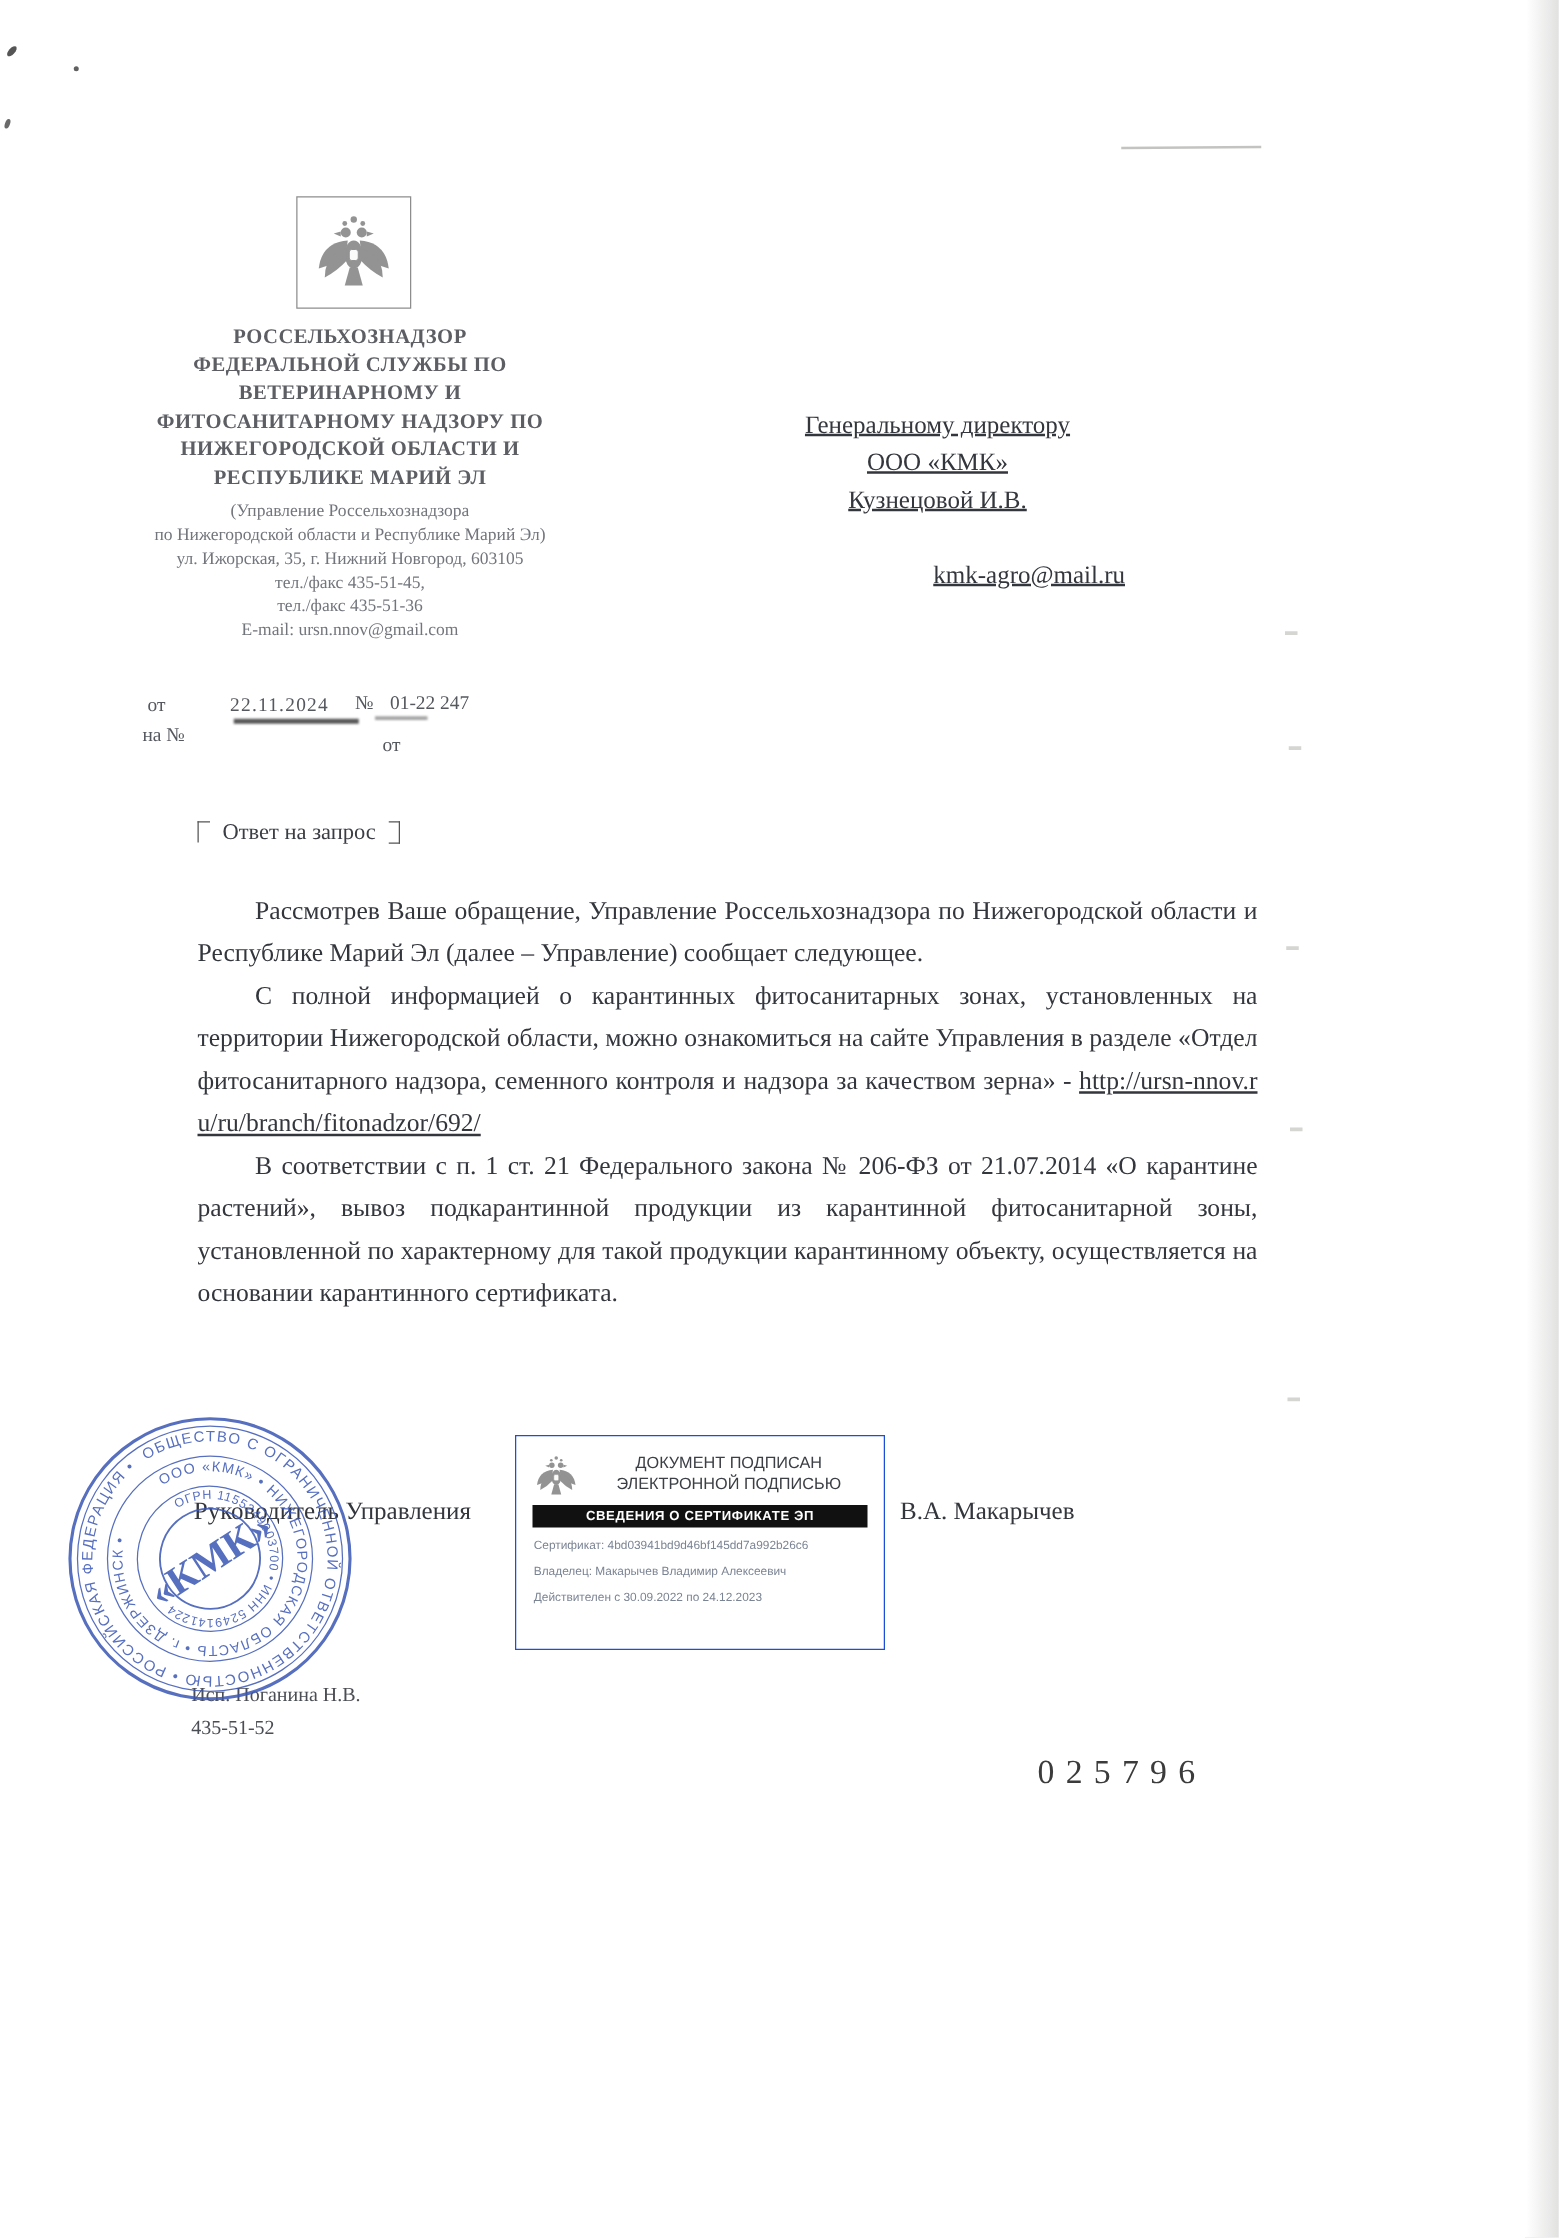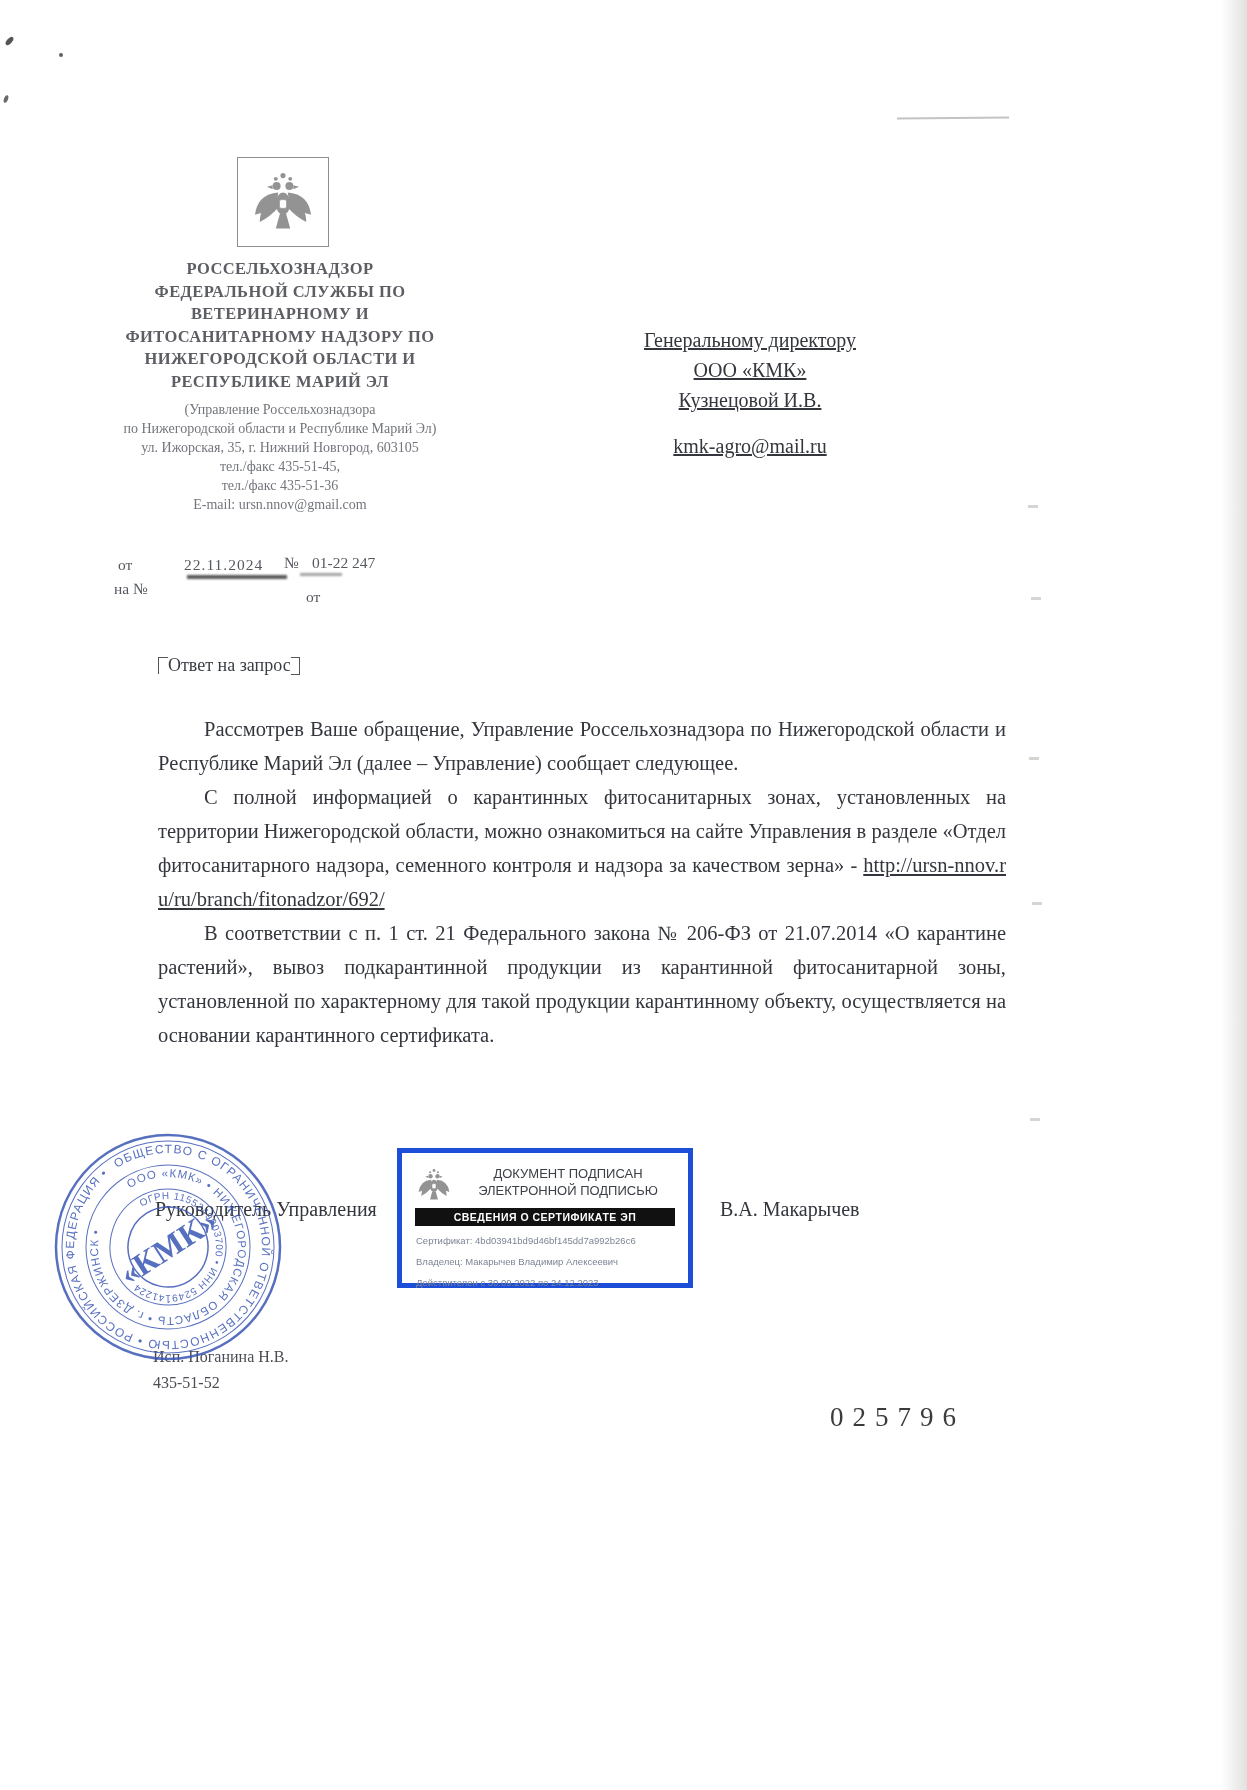--- a/index.html
+++ b/index.html
@@ -20,55 +20,55 @@
   .emblem svg{width:80px;height:80px;opacity:.75;}
 
   
   .lh{position:absolute;left:55px;top:258px;width:450px;text-align:center;color:#5c5e64;}
   .lh-org div{font-weight:bold;font-size:16.5px;line-height:22.5px;letter-spacing:.4px;}
   .lh-det{margin-top:7px;font-size:14px;line-height:19px;color:#72757c;}
 
   
   .addr{position:absolute;left:600px;top:325px;width:300px;text-align:center;
     font-size:20px;line-height:30px;color:#33363c;text-decoration:underline;}
-  .addr-email{margin-top:16px;}
+  .addr-email{margin-top:30px;text-align:right;}
 
   
   .ref{position:absolute;left:0;top:0;font-size:15.5px;color:#55585e;}
   .ref-ot{left:118px;top:556px;}
   .ref-date{left:184px;top:556px;letter-spacing:1px;}
   .ref-no{left:284px;top:554px;}
   .ref-num{left:312px;top:554px;}
   .ref-na{left:114px;top:580px;}
   .ref-ot2{left:306px;top:588px;}
 
   .smudge{position:absolute;left:187px;top:575px;width:100px;height:4px;
     background:#2f2f2f;filter:blur(1px);opacity:.8;}
   .smudge2{position:absolute;left:300px;top:573px;width:42px;height:3px;
     background:#4a4a4a;filter:blur(1px);opacity:.5;}
 
   
-  .subject{position:absolute;left:158px;top:655px;display:flex;align-items:center;
+  .subject{position:absolute;left:158px;top:655px;display:flex;align-items:center;gap:10px;
     font-size:18px;color:#3a3d44;}
   .brk-l{display:inline-block;width:9px;height:16px;border-left:1.6px solid #555;border-top:1.6px solid #555;}
   .brk-r{display:inline-block;width:8px;height:16px;border-right:1.6px solid #555;border-top:1.6px solid #555;border-bottom:1.6px solid #555;}
 
   
   .letter-body{position:absolute;left:158px;top:712px;width:848px;
     font-size:20.5px;line-height:34px;text-align:justify;color:#33363d;}
   .letter-body p{margin:0;text-indent:46px;}
   .link{text-decoration:underline;word-break:break-all;}
 
   
   .sig-title{position:absolute;left:155px;top:1198px;font-size:20px;color:#33363d;}
   .sig-name{position:absolute;left:720px;top:1198px;font-size:20px;color:#33363d;}
 
   
-  .esig{position:absolute;left:397px;top:1148px;width:296px;height:140px;
-    border:5px solid #1d4ed8;background:#fff;box-sizing:border-box;}
+  .esig{position:absolute;left:412px;top:1148px;width:296px;height:172px;
+    border:1px solid #1d4ed8;background:#fff;box-sizing:border-box;}
   .esig-emblem{position:absolute;left:10px;top:10px;width:44px;height:44px;opacity:.75;}
   .esig-head{margin:12px 8px 0 54px;text-align:center;font-size:13px;line-height:17px;
     color:#3c4046;font-family:"Liberation Sans",sans-serif;}
   .esig-bar{margin:9px 13px 0;background:#111;color:#fff;text-align:center;
     font-size:10.5px;letter-spacing:.5px;padding:3px 0;font-weight:bold;
     font-family:"Liberation Sans",sans-serif;}
   .esig-small{margin:8px 0 0 14px;font-size:9.5px;line-height:13px;color:#7b8494;
     font-family:"Liberation Sans",sans-serif;}
 
   

